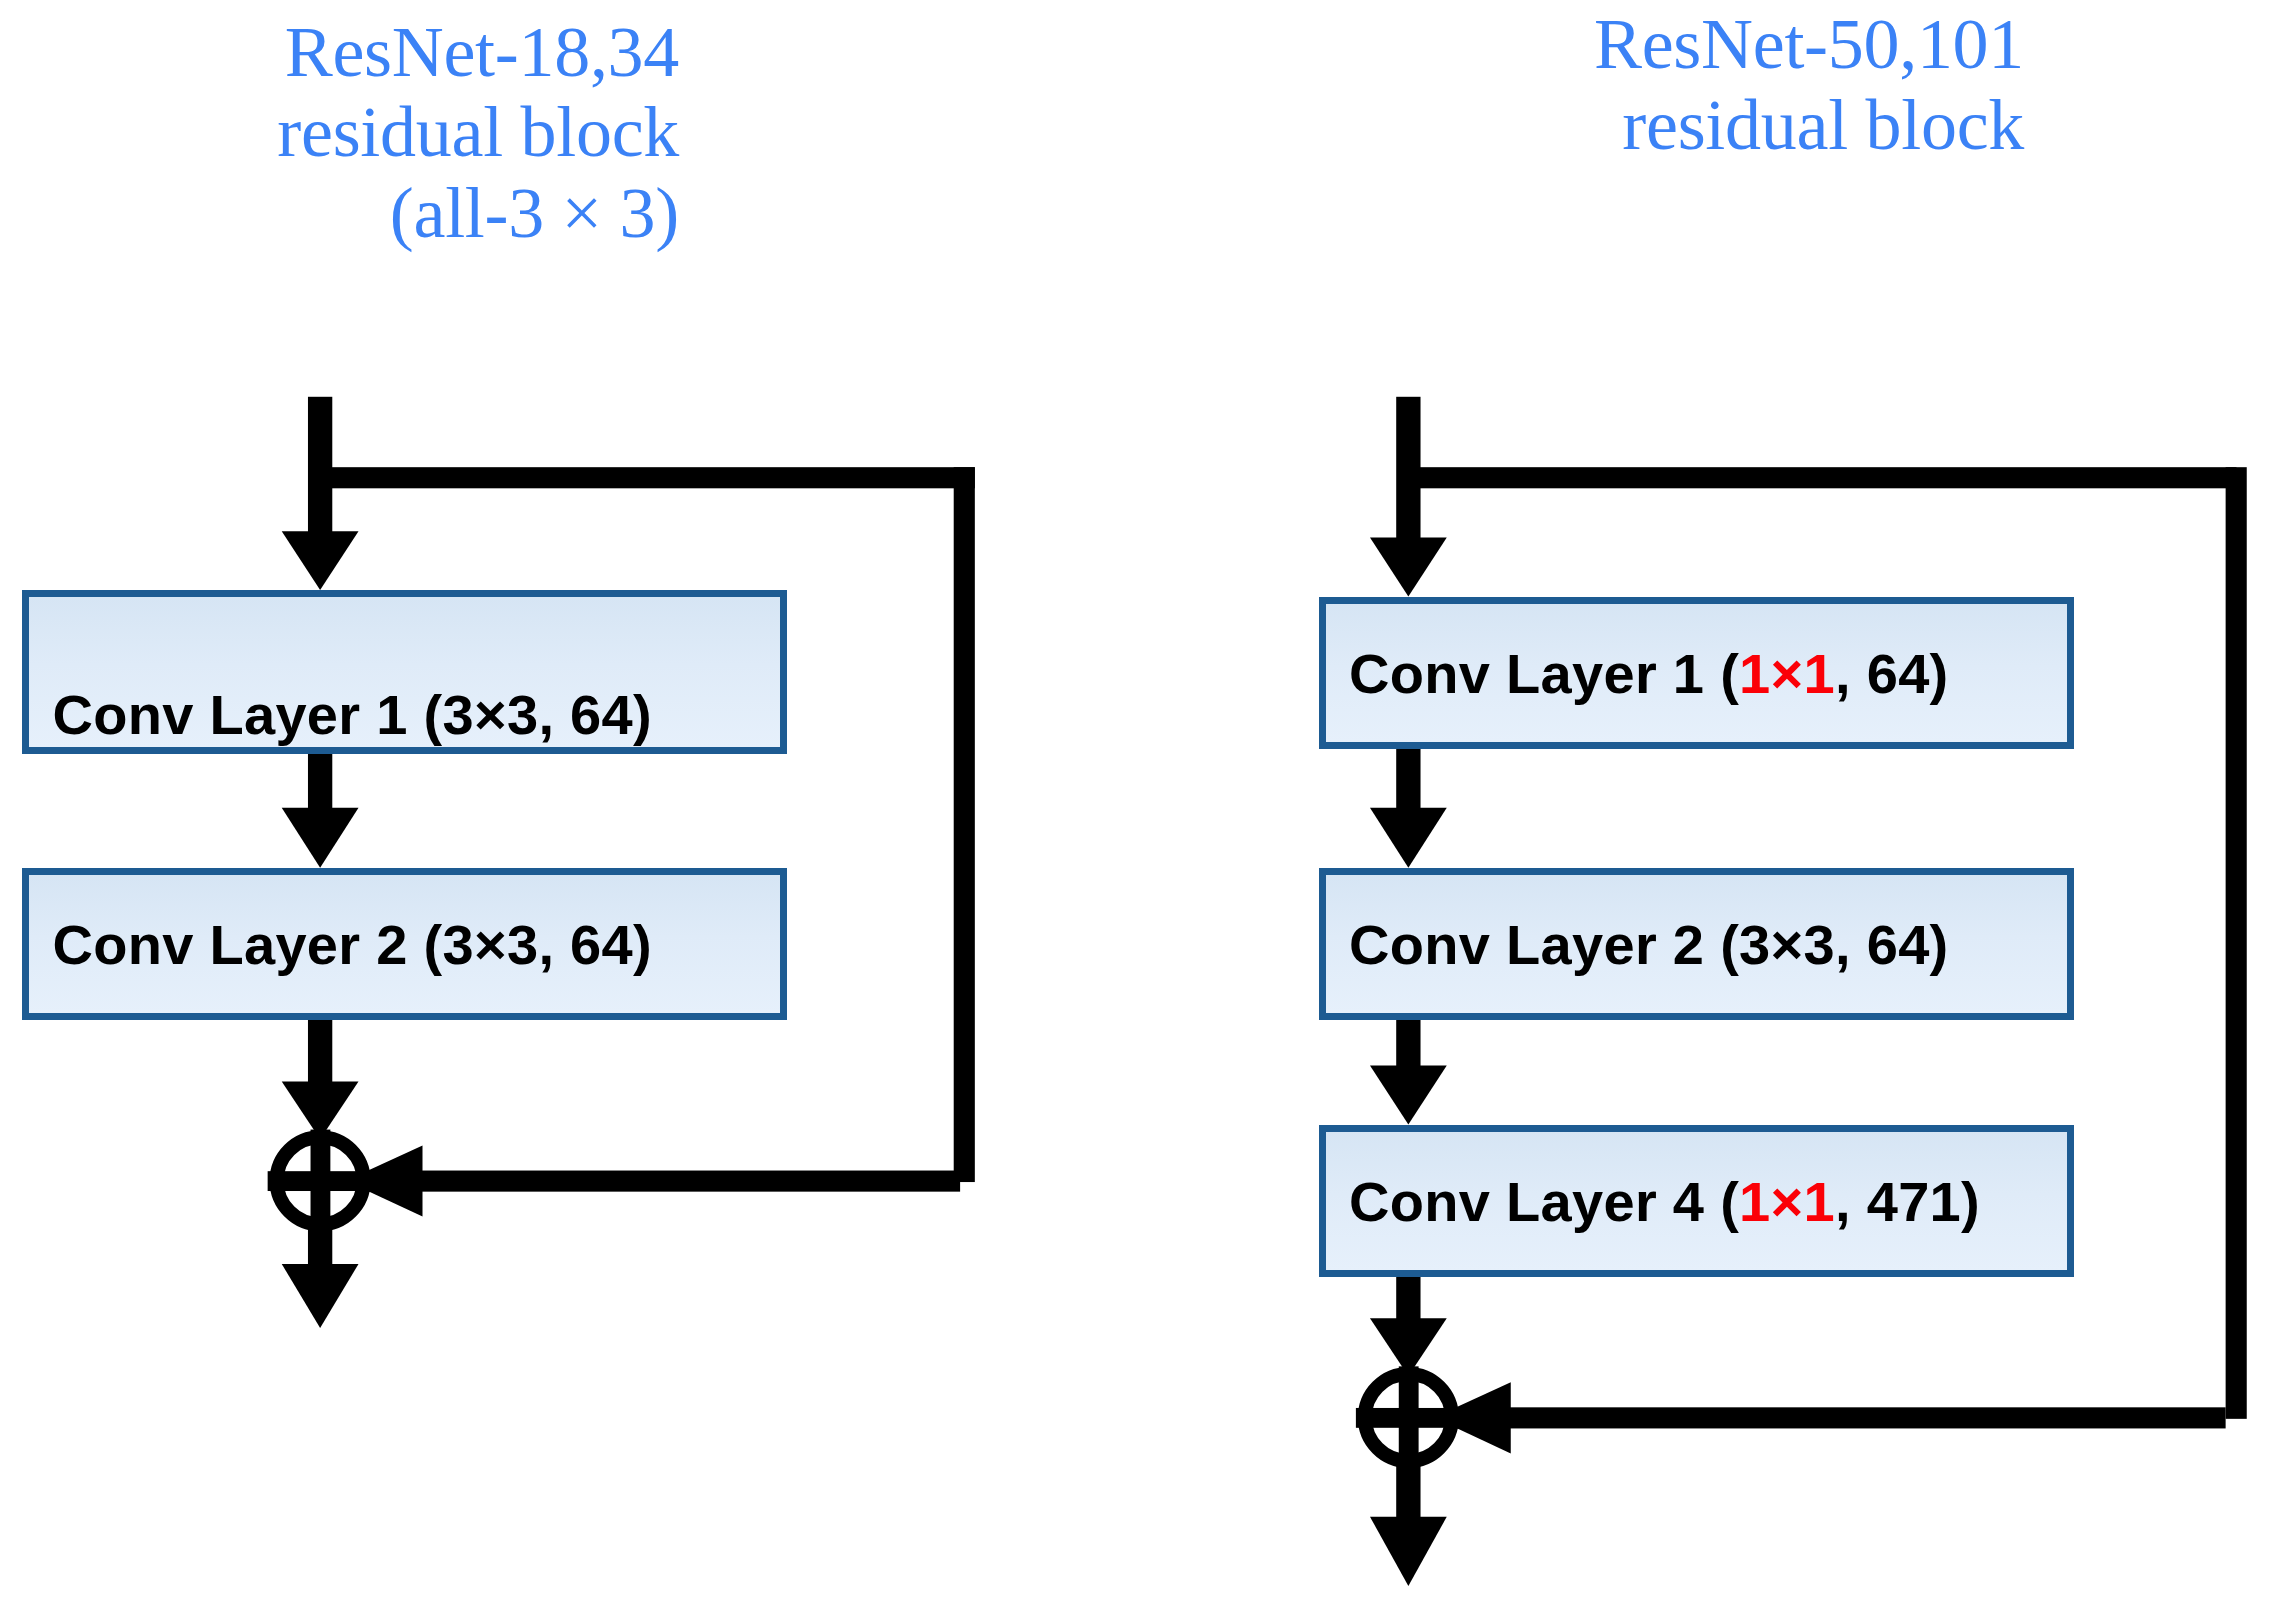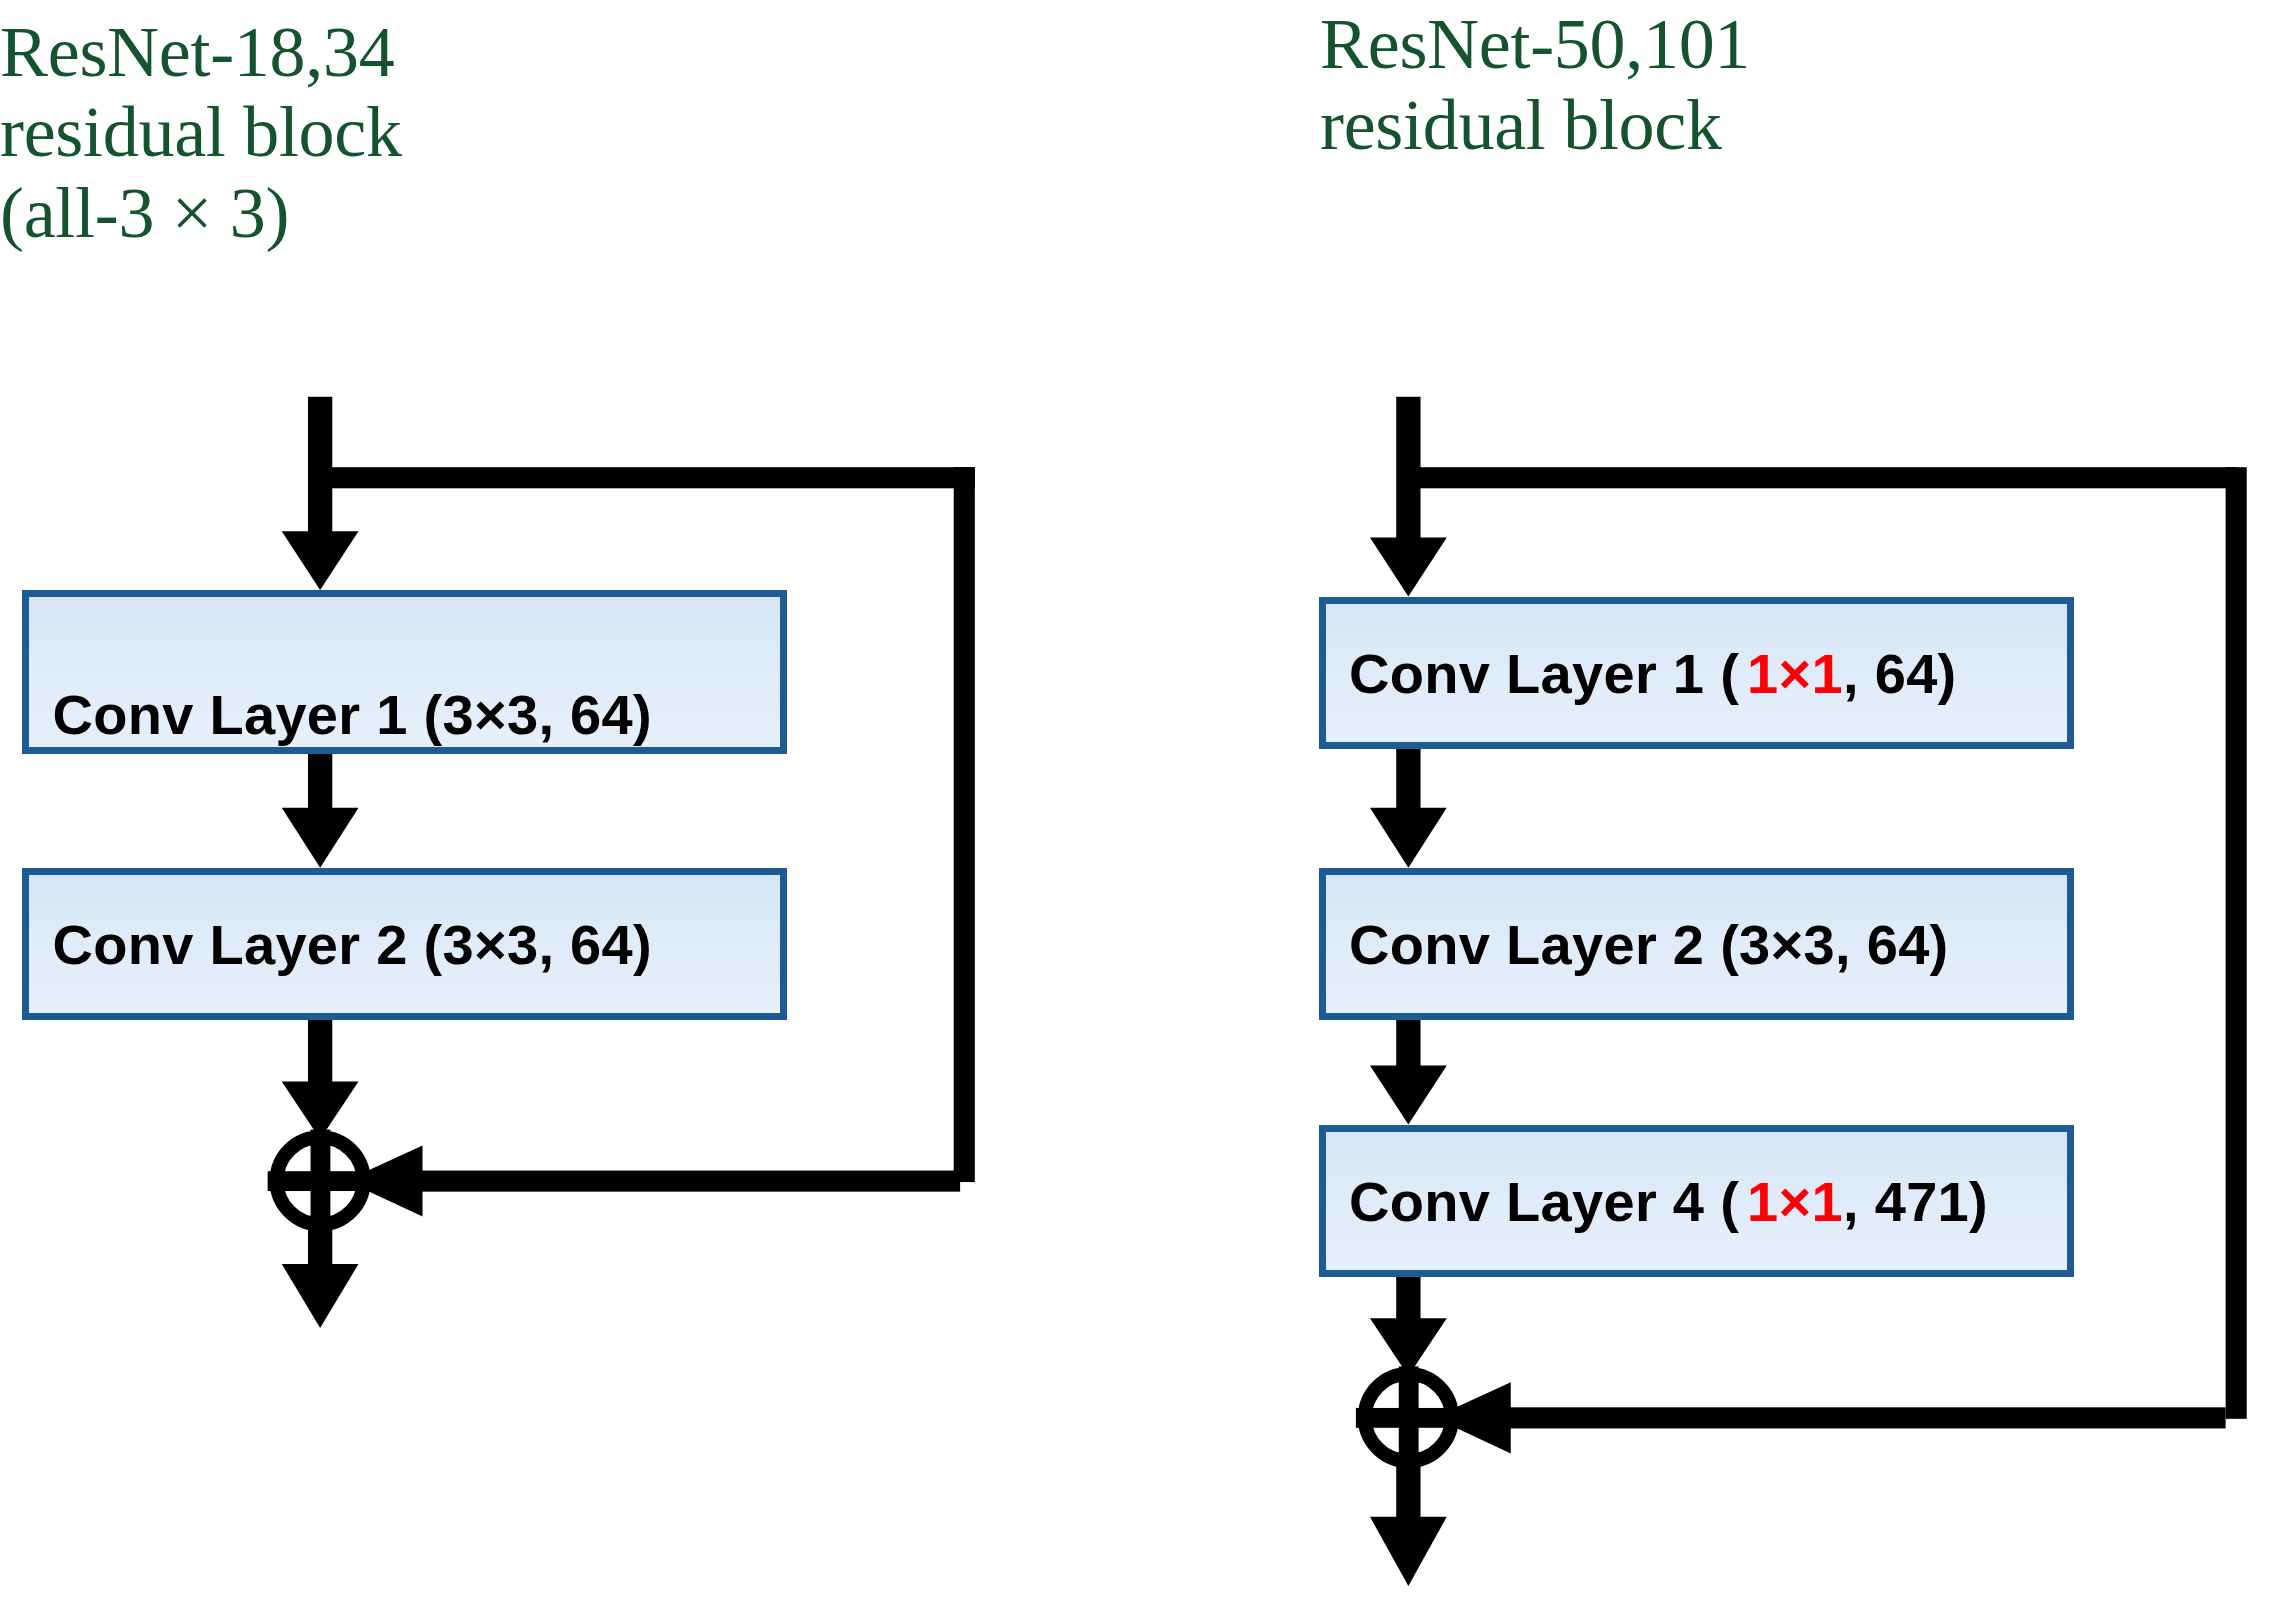--- a/index.html
+++ b/index.html
@@ -14,24 +14,24 @@
     background: #ffffff;
     overflow: hidden;
     font-family: "Liberation Sans", sans-serif;
   }
   .panel { position: absolute; top: 0; height: 1623px; }
   #panel-left  { left: 0;    width: 1142px; }
   #panel-right { left: 1142px; width: 1142px; }
 
   .title {
     position: absolute;
-    text-align: left;
+    text-align: right;
     font-family: "Liberation Serif", serif;
     font-weight: 400;
-    color: #14532d;
+    color: #3b82f6;
     line-height: 1.12;
     letter-spacing: -0.3px;
     white-space: nowrap;
   }
   .title .tline { display: block; }
 
   .flowsvg {
     position: absolute;
     left: 0; top: 0;
     width: 1142px; height: 1623px;
@@ -49,21 +49,21 @@
     padding-left: 23px;
   }
   .convbox .lbl {
     font-family: "Liberation Sans", sans-serif;
     font-weight: 700;
     font-size: 56px;
     color: #000000;
     white-space: nowrap;
     letter-spacing: 0.3px;
   }
-  .convbox .lbl .kred { color: #fb0007; margin-left: 8px; }
+  .convbox .lbl .kred { color: #fb0007; }
 </style>
 </head>
 <body>
 
 <div id="canvas">
 
   <div class="panel" id="panel-left">
 
     <div class="title" style="left:0; top:11.5px; width:679px; font-size:72px;">
       <span class="tline">ResNet-18,34</span>

